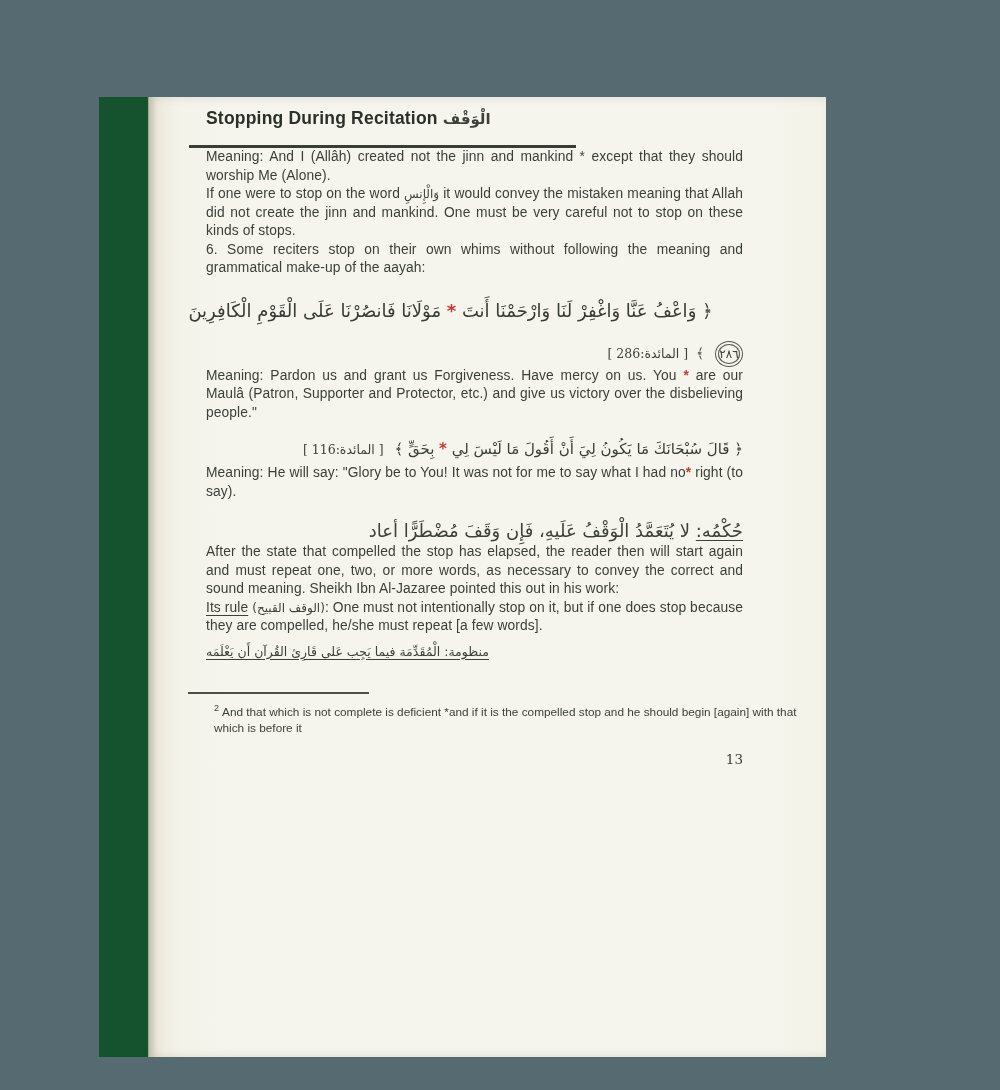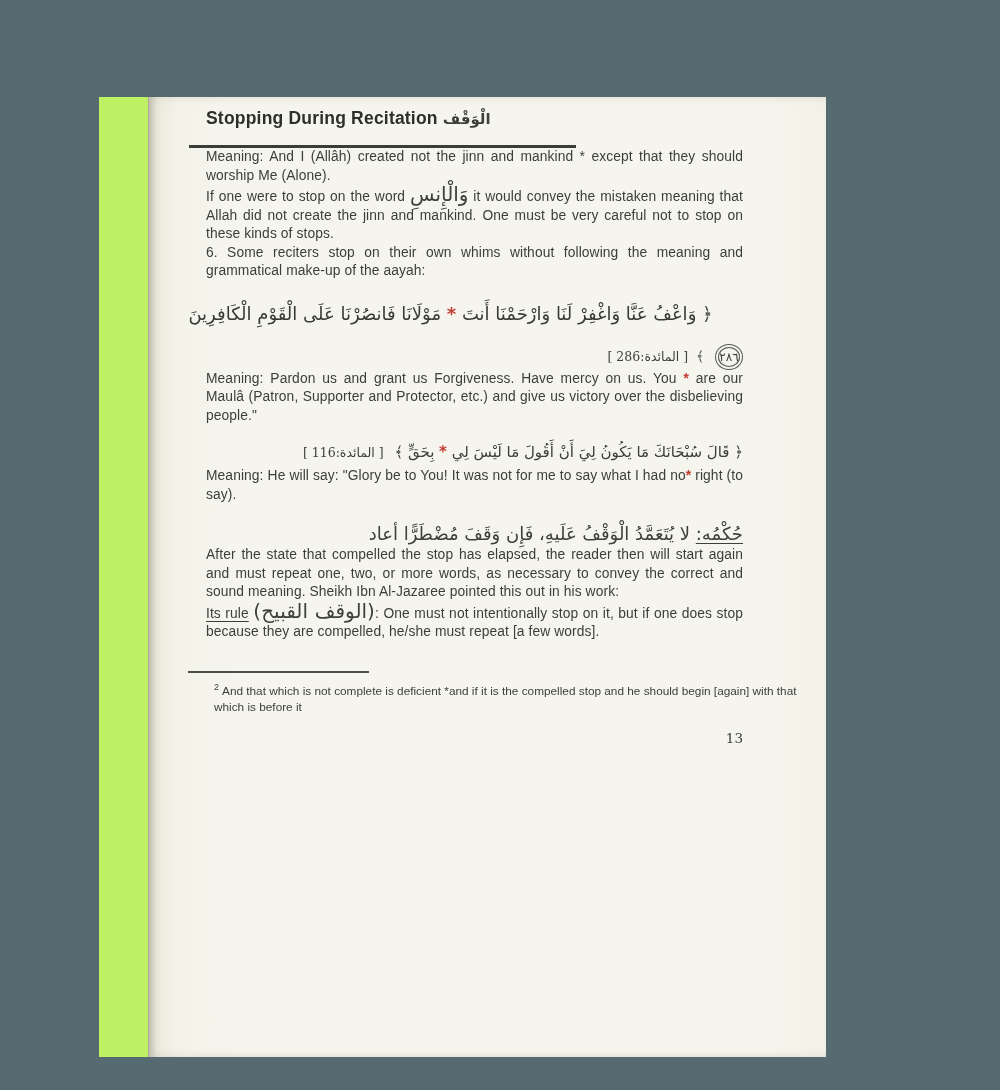--- a/index.html
+++ b/index.html
@@ -3,41 +3,41 @@
 <meta charset="utf-8">
 <style>
   html,body{margin:0;padding:0;}
   body{
     width:1000px;height:1090px;position:relative;overflow:hidden;
     background:#566b71;
     font-family:"Liberation Sans",sans-serif;
   }
   .book-page{
     position:absolute;left:99px;top:97px;width:656px;height:960px;
-    background:#bef264;
+    background:#14532d;
   }
   .scan-sheet{
     position:absolute;left:49px;top:0;width:677px;height:960px;
     background:linear-gradient(90deg,#d8d4c4 0px,#edebdd 7px,#f4f3ea 30px,#f6f5ed 80px,#f6f5ed 92%,#f3f2e8 100%);
     border-left:1px solid #aaa592;
     box-shadow:inset 5px 0 9px rgba(120,115,95,.22);
   }
   .content{position:absolute;left:57px;top:0;width:537px;padding-top:8px;}
   .heading{
     margin:0;font-size:17.5px;font-weight:bold;color:#2b302a;
     letter-spacing:.2px;line-height:26px;
   }
   .heading .ar{font-size:15px;font-weight:bold;}
   .ar{font-family:"DejaVu Sans",sans-serif;color:#3c413b;}
   .title-rule{margin-top:13px;margin-left:-17px;width:387px;height:3px;background:#383d36;}
   p.body{
     margin:0;font-size:13.8px;line-height:18.5px;color:#3a3f3a;
     text-align:justify;letter-spacing:.1px;
   }
-  .inline-ar{font-size:20px;}
+  .inline-ar{font-size:12px;}
   .red{color:#c23b30;font-weight:bold;}
   .verse1{
     margin:18px 0 0 -48px;width:585px;direction:rtl;text-align:center;
     font-family:"DejaVu Sans",sans-serif;font-size:18px;color:#363b35;
     white-space:nowrap;line-height:30px;
   }
   .verse-ref-line{
     margin-top:15px;direction:rtl;text-align:right;color:#3a3f3a;
     font-family:"DejaVu Sans",sans-serif;font-size:12px;line-height:24px;height:26px;
   }
@@ -145,20 +145,21 @@
         <span>لا يُتَعَمَّدُ الْوَقْفُ عَلَيهِ، فَإِن وَقَفَ مُضْطَرًّا أعاد</span>
       </div>
 
       <p class="body spacer-p7">After the state that compelled the stop has elapsed, the reader then will start again and must repeat one, two, or more words, as necessary to convey the correct and sound meaning.  Sheikh Ibn Al-Jazaree pointed this out in his work:</p>
 
       <p class="body para-rule">
         <span class="uline">Its rule</span>
         <span class="ar inline-ar" dir="rtl">(الوقف القبيح)</span><span>: One must not intentionally stop on it, but if one does stop because they are compelled, he/she must repeat [a few words].</span>
       </p>
 
+      <div class="manzuma" dir="rtl">منظومة: الْمُقَدِّمَة فيما يَجِب عَلى قَارِئ القُرآن أَن يَعْلَمَه</div>
 
 
       <div class="footnote-rule"></div>
 
       <p class="footnote">
         <sup>2</sup><span>And that which is not complete is deficient *and if it is the compelled stop and he should begin [again] with that which is before it</span>
       </p>
 
       <div class="page-number">13</div>
 

